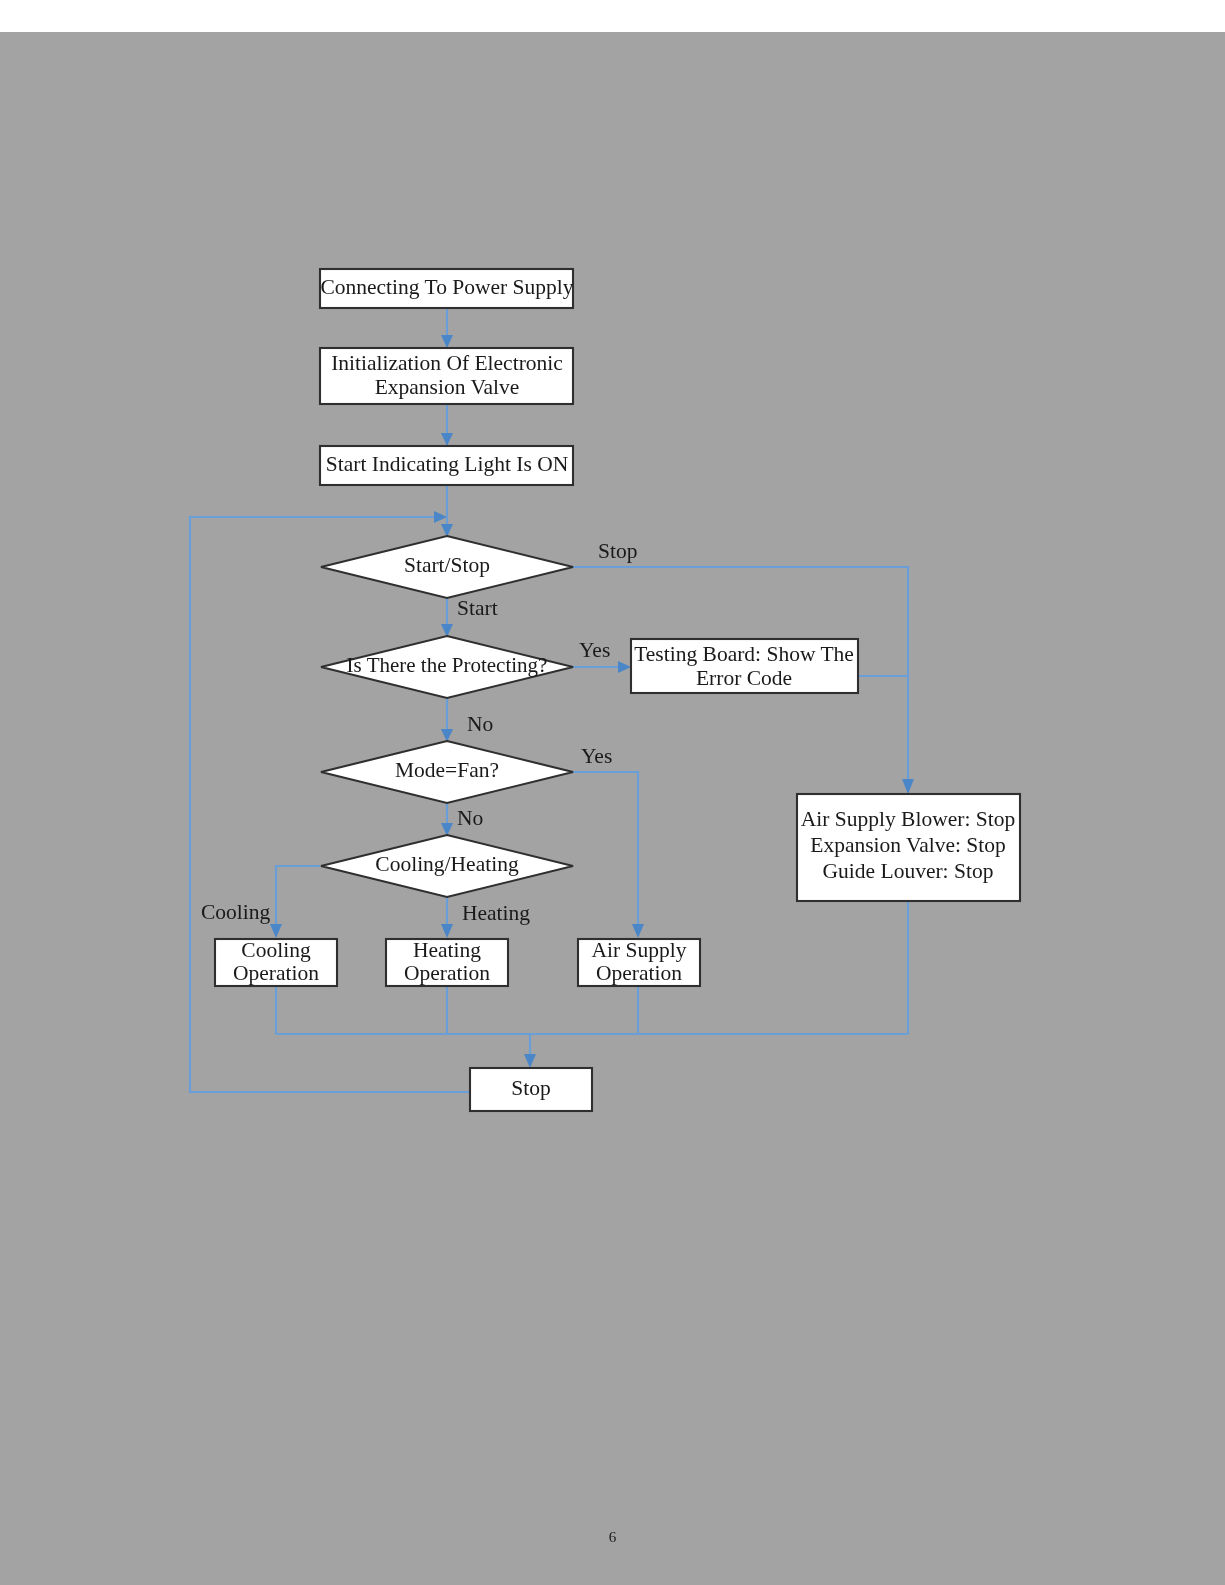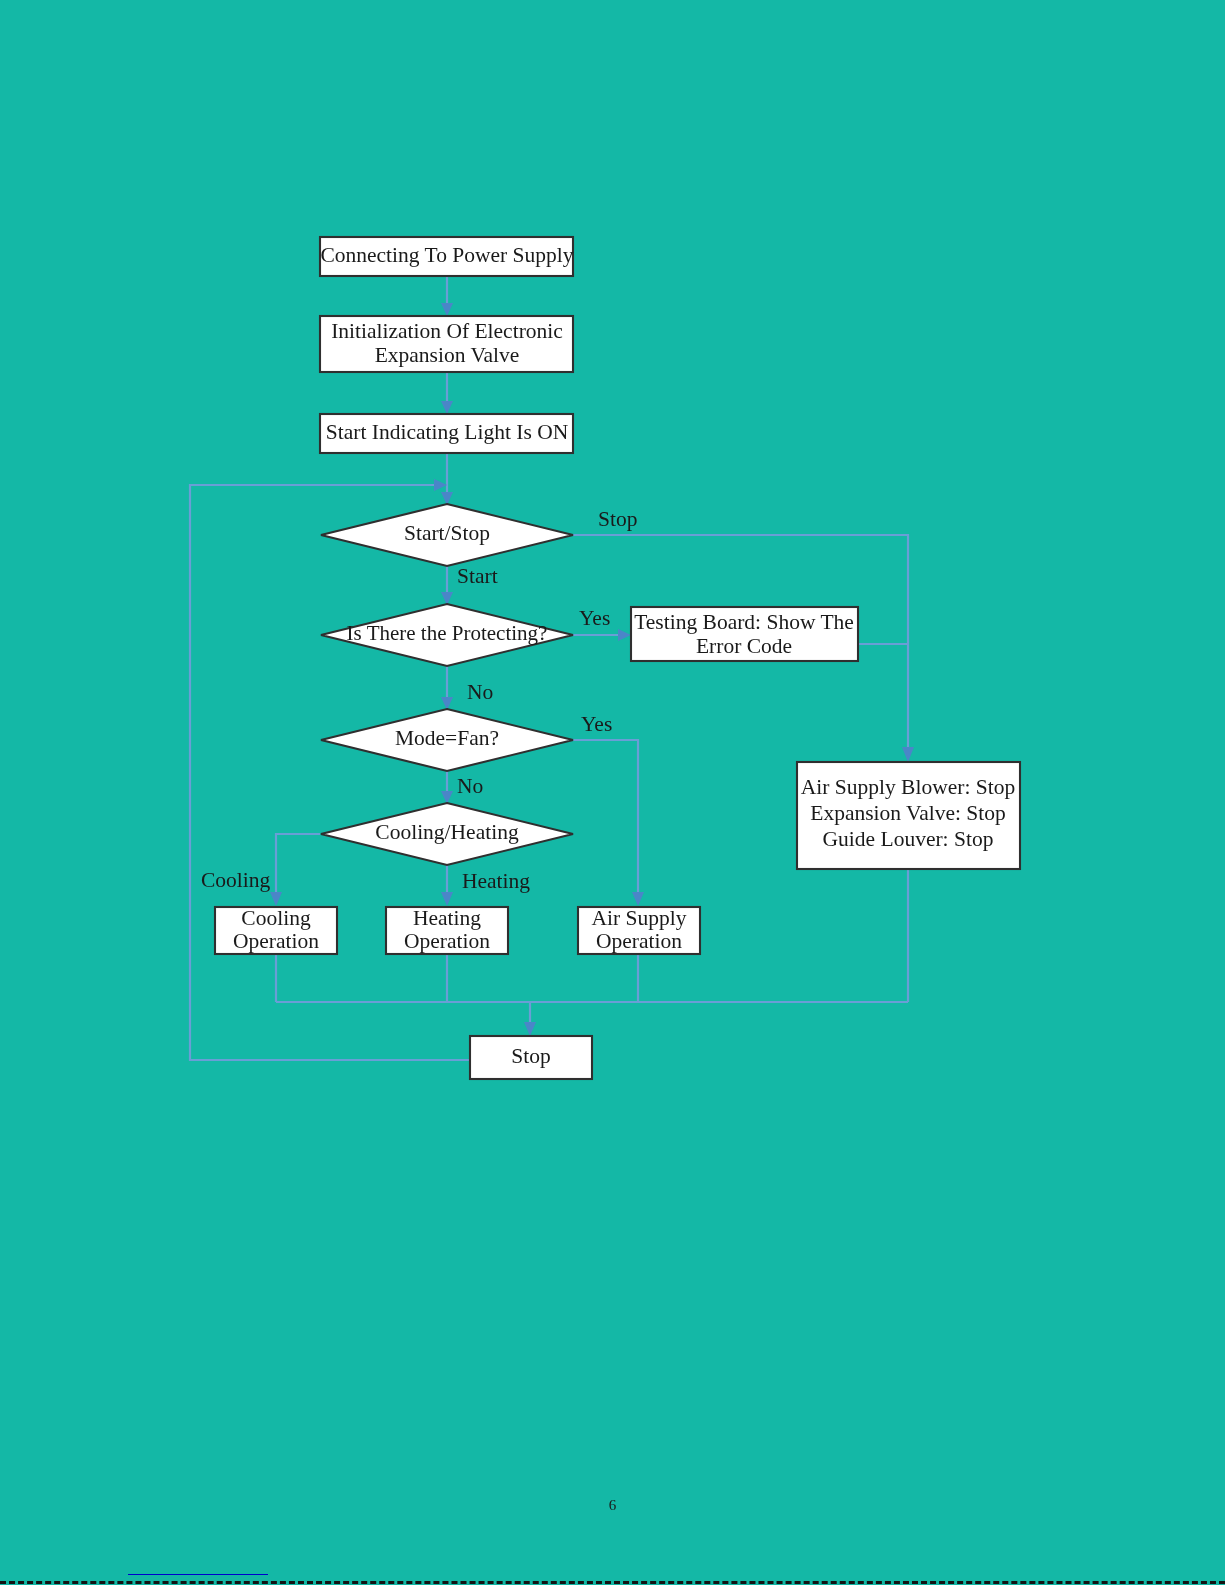--- a/index.html
+++ b/index.html
@@ -10,21 +10,22 @@
   body {
     width: 1225px;
     height: 1585px;
     position: relative;
     font-family: "Liberation Serif", "DejaVu Serif", serif;
     overflow: hidden;
   }
   #page {
     position: absolute;
     inset: 0;
-    background: #14b8a6;
+    background: #a3a3a3;
+    margin-top: 32px;
   }
   #flow {
     position: absolute;
     left: 0;
     top: 0;
     width: 1225px;
     height: 1585px;
     display: block;
   }
   .node-box {

